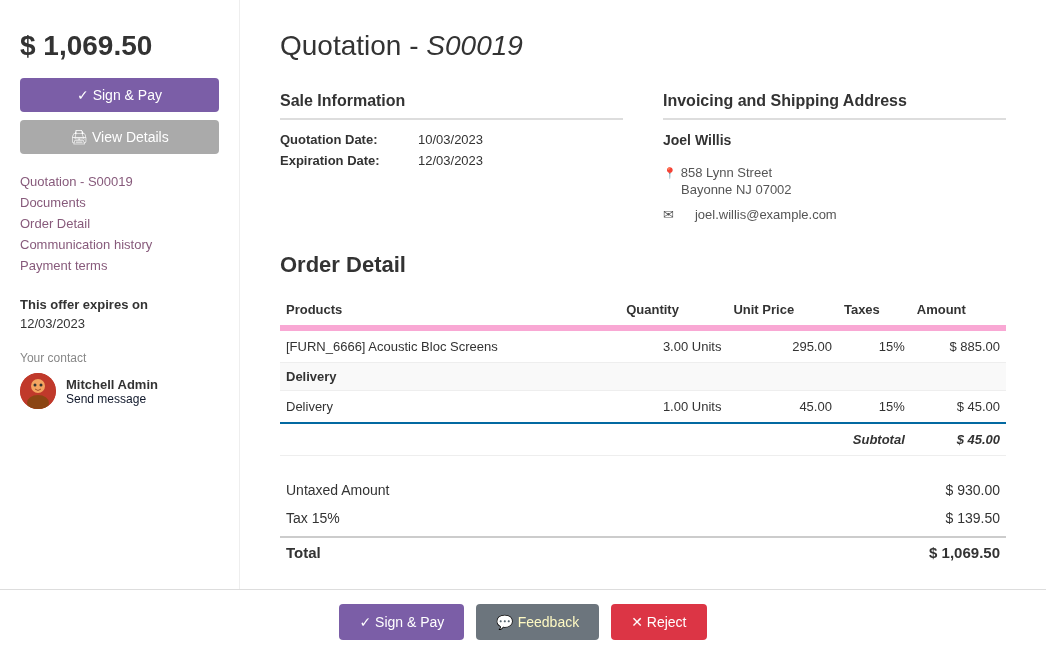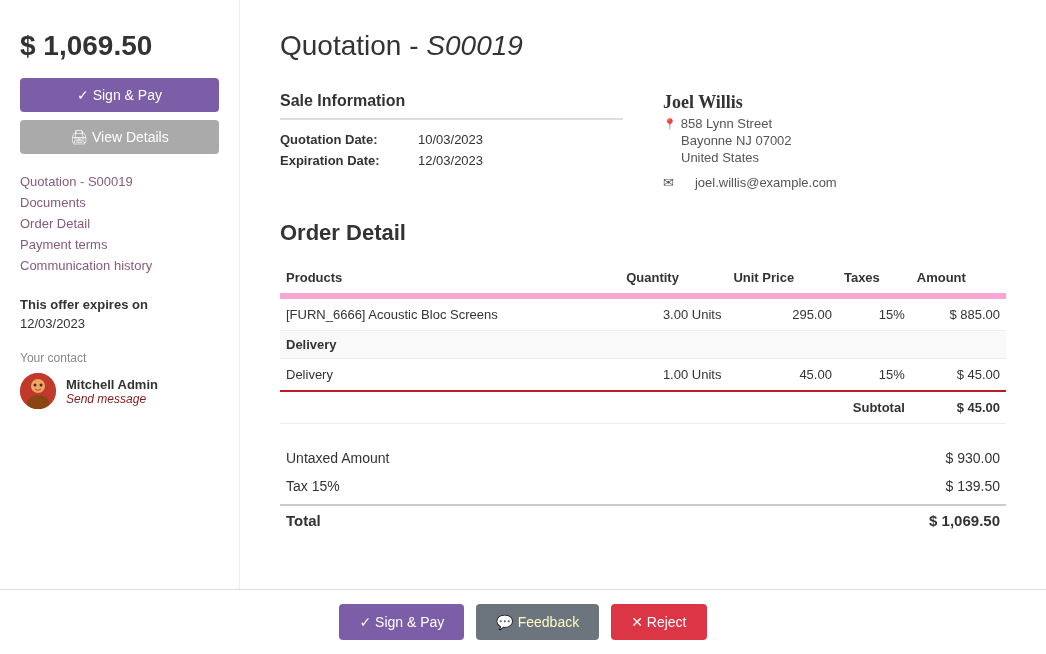--- a/index.html
+++ b/index.html
@@ -115,23 +115,22 @@
     }
 
     .contact-info .contact-name {
       font-size: 13px;
       font-weight: bold;
       color: #333;
     }
 
     .contact-info .contact-message {
       font-size: 12px;
-      color: #7f1d1d;
-      cursor: pointer;
-      font-style: italic;
+      color: #0f172a;
+      cursor: pointer;
     }
 
     .powered-by {
       margin-top: auto;
       font-size: 12px;
       color: #999;
       display: flex;
       align-items: center;
       gap: 4px;
     }
@@ -184,25 +183,24 @@
       margin-bottom: 6px;
       font-size: 13px;
     }
 
     .info-label {
       font-weight: bold;
       min-width: 130px;
     }
 
     .address-name {
-      font-size: 18px;
-      font-weight: bold;
-      margin-bottom: 3px;
-      color: #333;
-      font-family: Liberation Serif, serif;
+      font-size: 14px;
+      font-weight: bold;
+      margin-bottom: 17px;
+      color: #333;
     }
 
     .address-line {
       font-size: 13px;
       color: #555;
       margin-bottom: 2px;
       display: flex;
       align-items: flex-start;
       gap: 4px;
     }
@@ -258,21 +256,22 @@
     }
 
     .order-table tr.group-row td {
       font-weight: bold;
       background: #f9f9f9;
       padding: 6px 6px;
     }
 
     .order-table tr.subtotal-row td {
       font-weight: bold;
-      border-top: 2px solid #b91c1c;
+      border-top: 2px solid #0369a1;
+      font-style: italic;
     }
 
     .totals-section {
       margin-top: 10px;
     }
 
     .totals-row {
       display: flex;
       justify-content: space-between;
       padding: 6px 6px;
@@ -352,22 +351,22 @@
     </button>
 
     <button class="btn-view-details">
       <span class="icon-print"></span><span>View Details</span>
     </button>
 
     <nav class="sidebar-nav">
       <a href="#quotation">Quotation - S00019</a>
       <a href="#documents">Documents</a>
       <a href="#order-detail">Order Detail</a>
+      <a href="#communication-history">Communication history</a>
       <a href="#payment-terms">Payment terms</a>
-      <a href="#communication-history">Communication history</a>
     </nav>
 
     <div class="sidebar-expires">This offer expires on</div>
     <div class="sidebar-expires-date">12/03/2023</div>
 
     <div class="sidebar-contact-label">Your contact</div>
     <div class="sidebar-contact">
       <div class="avatar">
         <svg width="36" height="36" viewBox="0 0 36 36">
           <rect width="36" height="36" rx="18" fill="#c0392b"></rect>
@@ -403,31 +402,29 @@
           <span class="info-label">Quotation Date:</span>
           <span>10/03/2023</span>
         </div>
         <div class="info-row">
           <span class="info-label">Expiration Date:</span>
           <span>12/03/2023</span>
         </div>
       </div>
 
       <div class="col-right">
+        <div class="section-title">Invoicing and Shipping Address</div>
         <div class="address-name">Joel Willis</div>
         <div class="address-block">
           <div class="address-line">
             <span class="icon-pin"></span>
             <span>858 Lynn Street</span>
           </div>
           <div class="address-line" style="padding-left: 18px;">
             <span>Bayonne NJ 07002</span>
-          </div>
-          <div class="address-line" style="padding-left: 18px;">
-            <span>United States</span>
           </div>
         </div>
         <div class="email-line">
           <span class="icon-envelope"></span>
           <span>joel.willis@example.com</span>
         </div>
       </div>
     </div>
 
     <div id="order-detail">

